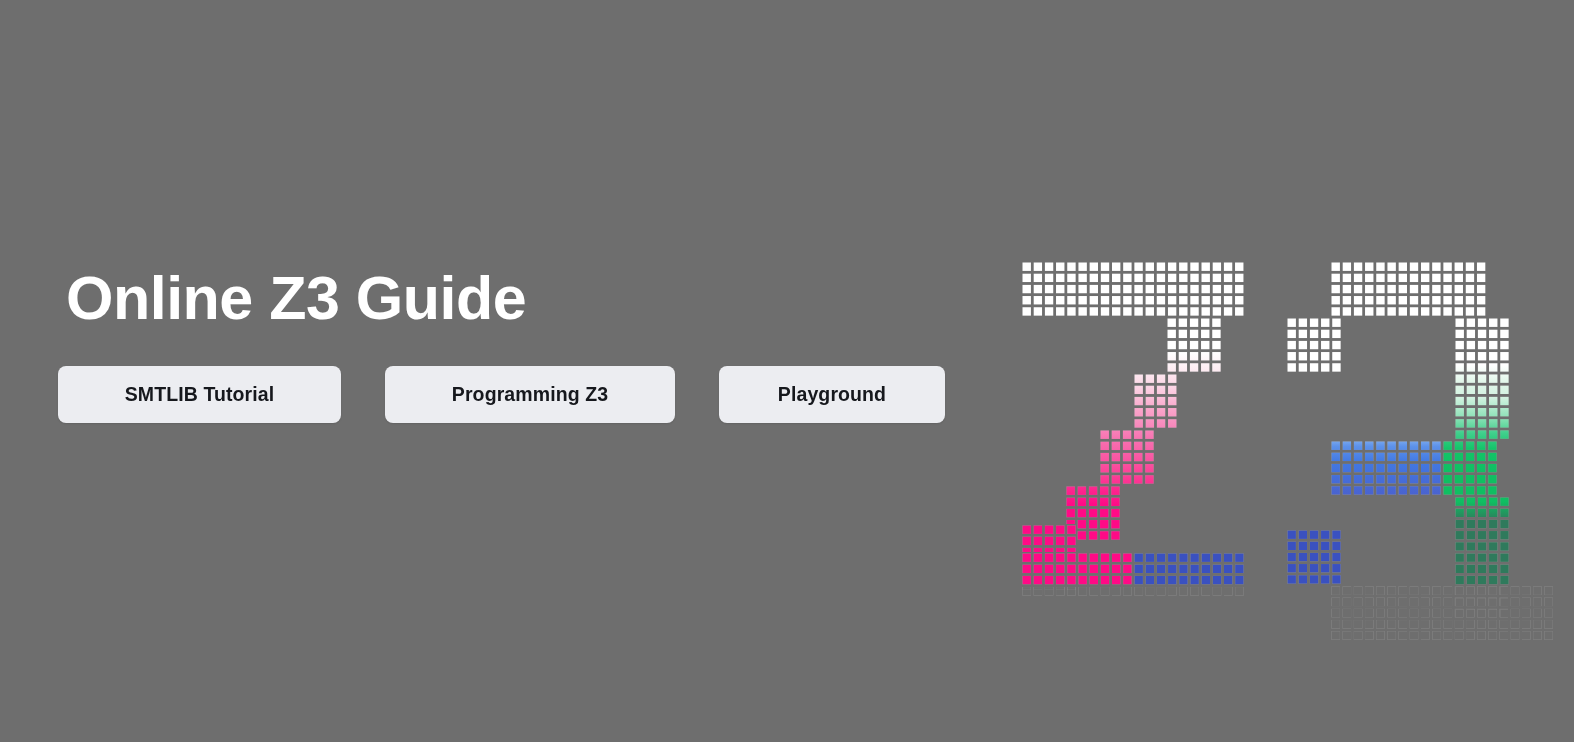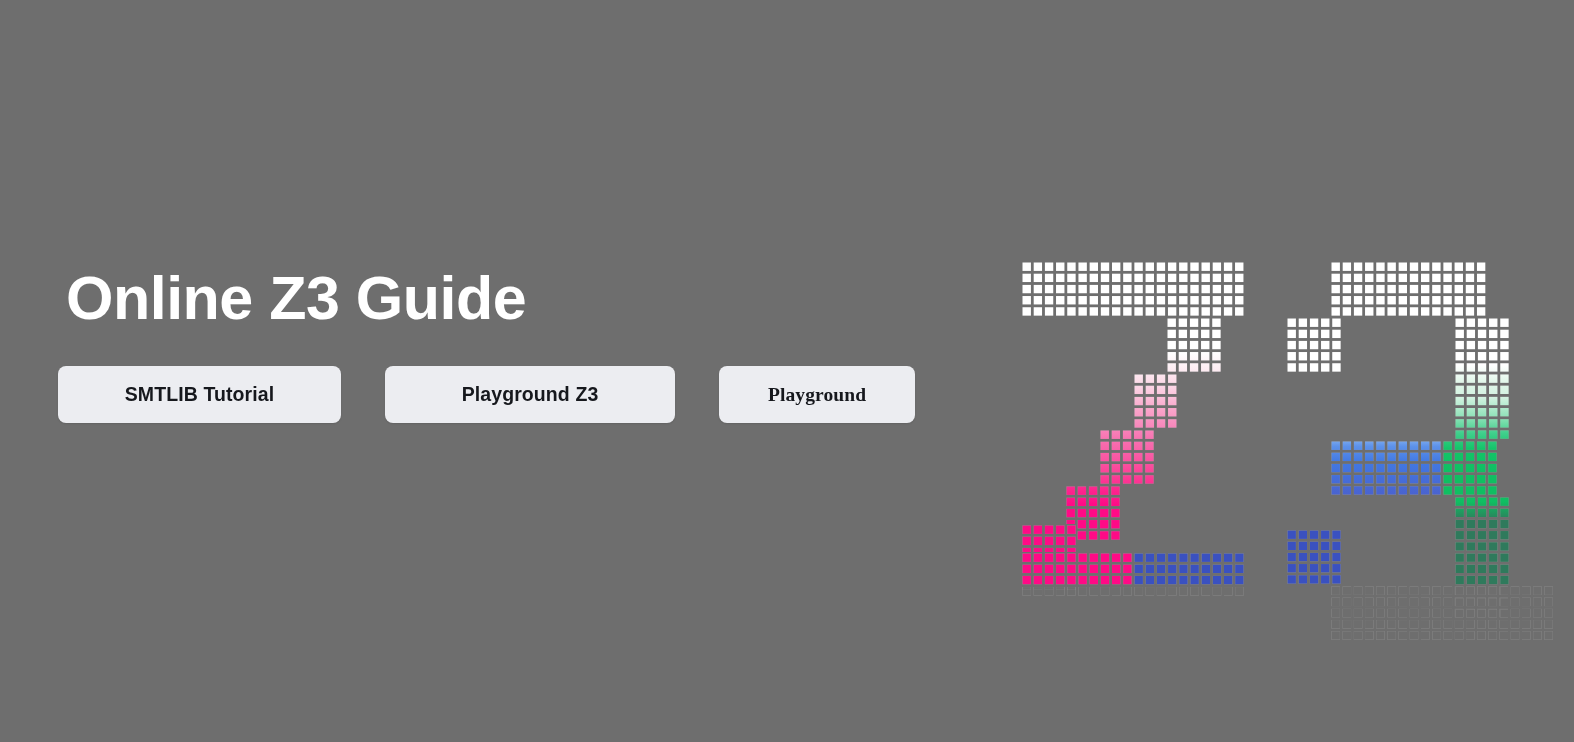--- a/index.html
+++ b/index.html
@@ -61,21 +61,21 @@
     letter-spacing: 0.1px;
     cursor: pointer;
     display: inline-flex;
     align-items: center;
     justify-content: center;
     white-space: nowrap;
     box-shadow: 0 1px 2px rgba(0,0,0,0.10);
   }
   .hero-btn:nth-child(1) { width: 283px; }
   .hero-btn:nth-child(2) { width: 290px; }
-  .hero-btn:nth-child(3) { width: 196px; font-family: Liberation Serif, serif; }
+  .hero-btn:nth-child(3) { width: 226px; }
 
   
   .logo {
     position: absolute;
     left: 1021px;
     top: 261px;
     width: 500px;
     height: 325px;
   }
 
@@ -167,21 +167,21 @@
 <body>
 
 <div class="hero">
 
   <div class="hero-text">
     <h1 class="page-title">Online Z3 Guide</h1>
   </div>
 
   <div class="btn-row">
     <button class="hero-btn">SMTLIB Tutorial</button>
-    <button class="hero-btn">Playground Z3</button>
+    <button class="hero-btn">Programming Z3</button>
     <button class="hero-btn">Playground</button>
   </div>
 
   <div class="logo" id="logo">
       <div class="glyph glyph-seven">
         <div class="masked" style="left: 0px; top: 0px; width: 224px; height: 56px;">
           <div class="inner colorlayer seven-grad" style="left: 0px; top: 0px;"></div>
           <div class="edgefade"></div>
           <div class="gridmask"></div>
         </div>

